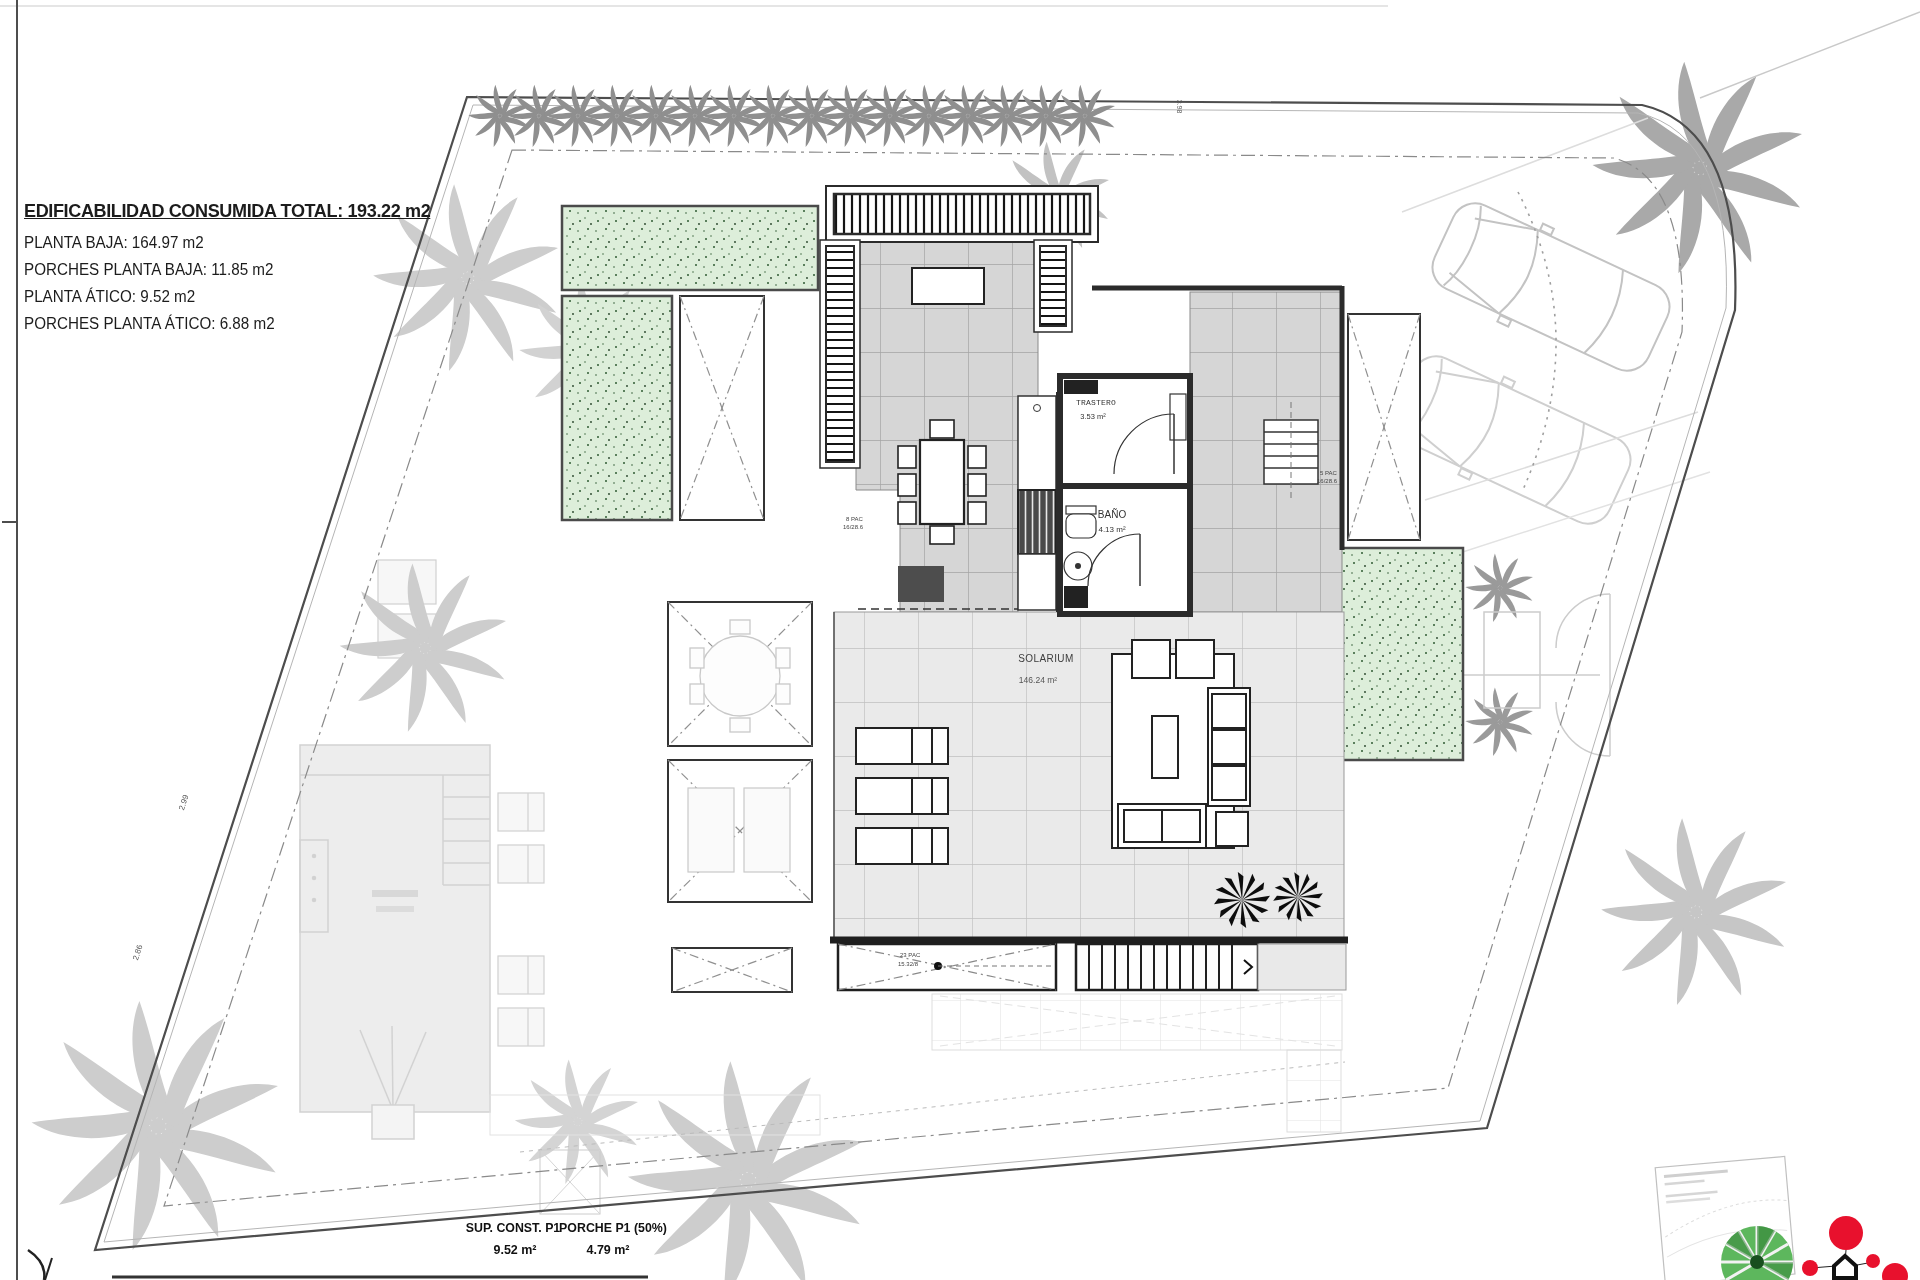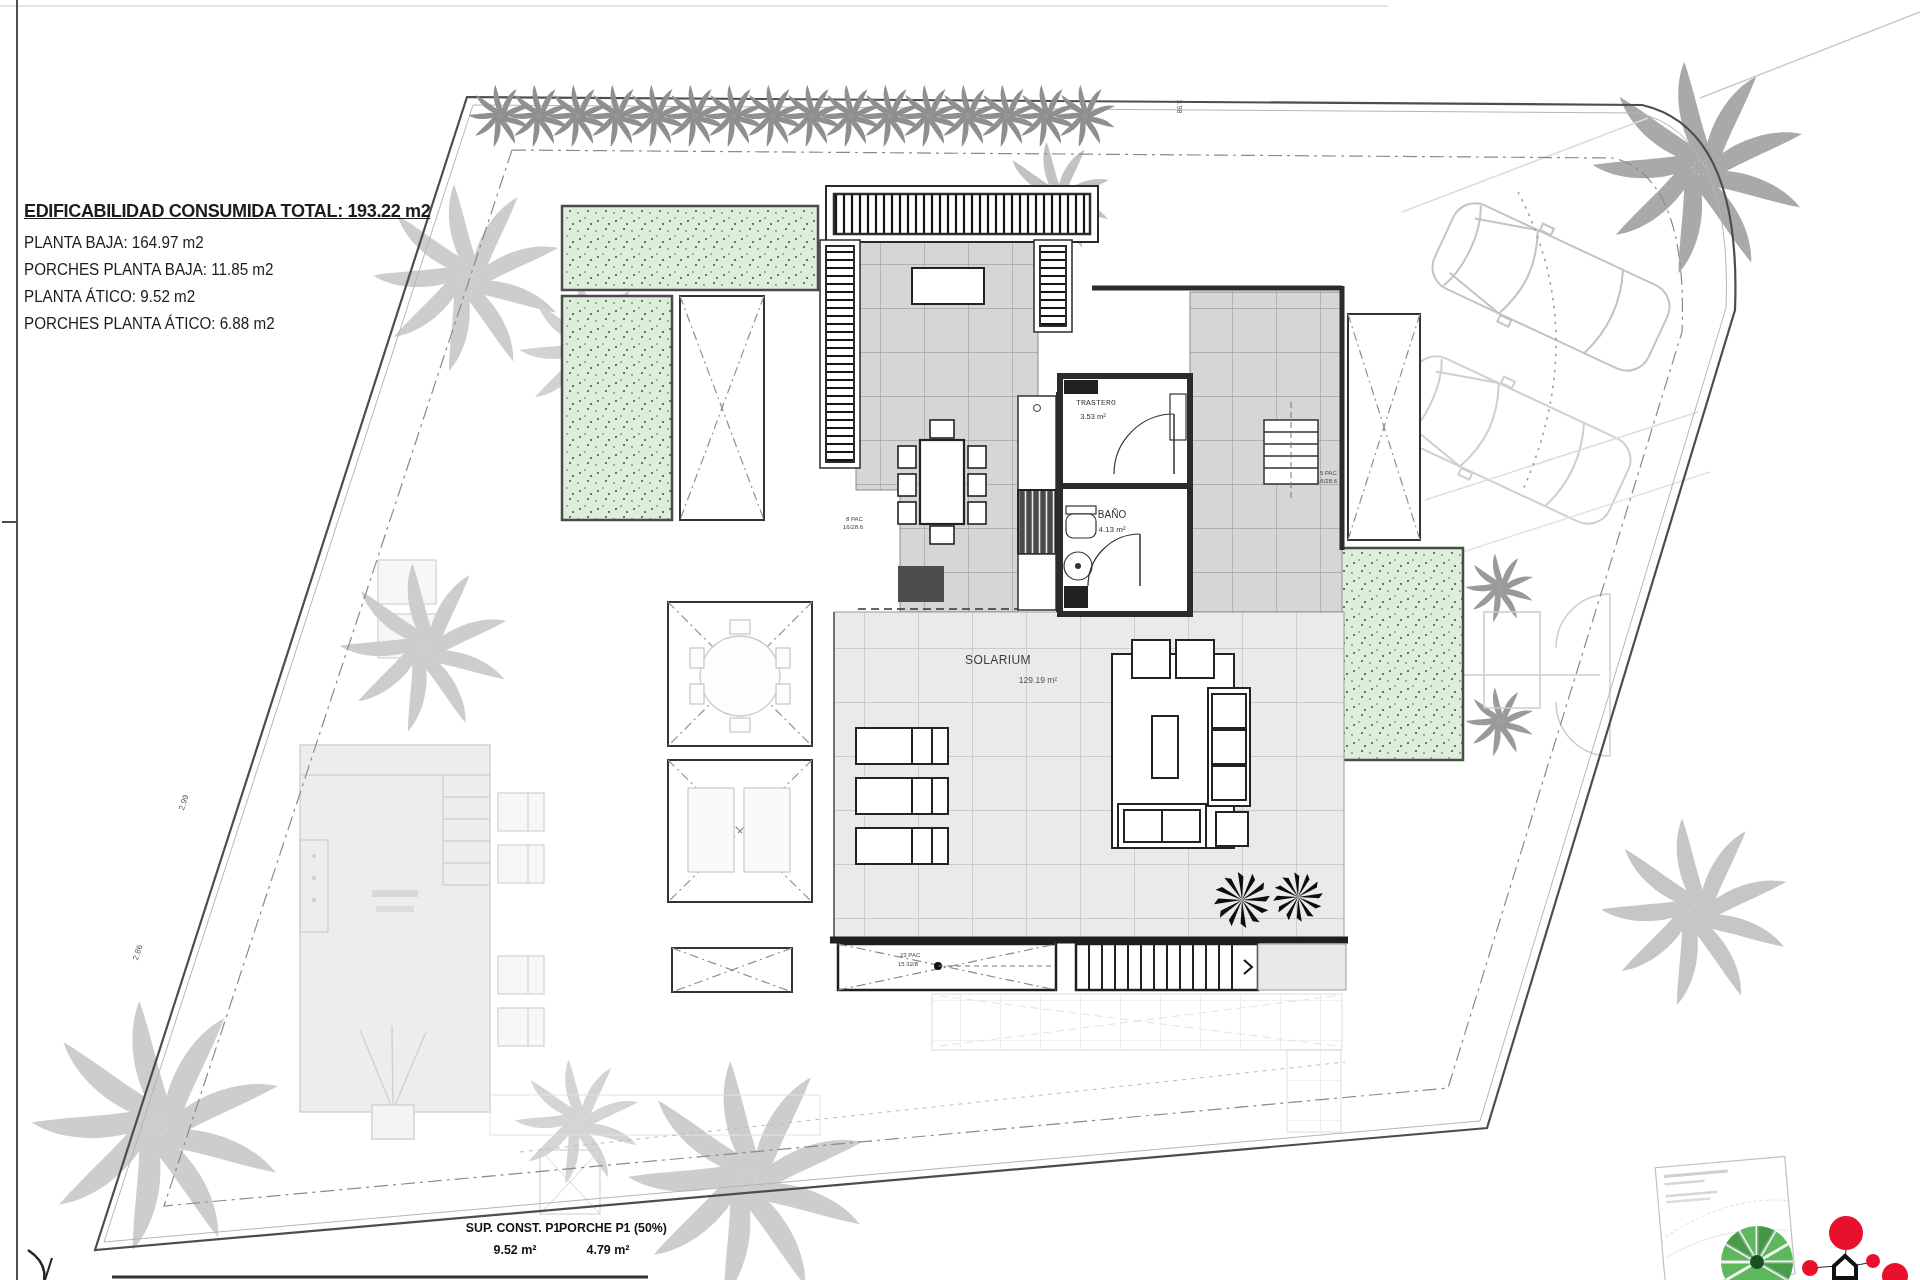--- a/index.html
+++ b/index.html
@@ -10,21 +10,21 @@
   
   #title-block{left:24px;top:200px;transform:scaleX(.95);transform-origin:left top;}
   #title-block .tb-total{font-size:19px;font-weight:bold;text-decoration:underline;letter-spacing:-.4px;margin-bottom:7px;white-space:nowrap;}
   #title-block .tb-line{font-size:16px;line-height:27px;white-space:nowrap;}
   
   .room-lbl{position:absolute;text-align:center;color:#333;white-space:nowrap;}
   #lbl-trastero{left:1068px;top:398px;width:56px;font-size:8px;letter-spacing:.2px;font-family:Liberation Mono, monospace;}
   #lbl-trastero-area{left:1068px;top:412px;width:50px;font-size:7.5px;}
   #lbl-bano{left:1090px;top:509px;width:44px;font-size:10px;}
   #lbl-bano-area{left:1088px;top:525px;width:48px;font-size:8px;}
-  #lbl-solarium{left:962px;top:653px;width:72px;font-size:12px;color:#3d3d3d;letter-spacing:.4px;}
+  #lbl-solarium{left:1010px;top:653px;width:72px;font-size:10px;color:#3d3d3d;letter-spacing:.4px;}
   #lbl-solarium-area{left:1004px;top:675px;width:68px;font-size:8.5px;color:#555;}
   
   #watermark{left:792px;top:626px;font-size:27px;letter-spacing:3px;color:#c6c6c6;opacity:.78;white-space:nowrap;}
   
   .sum-lbl{position:absolute;top:1220px;font-size:13px;font-weight:600;color:#111;text-align:center;white-space:nowrap;transform:scaleX(.95);}
   .sum-val{position:absolute;top:1243px;font-size:12.5px;font-weight:600;color:#111;text-align:center;white-space:nowrap;}
   #sum-l1{left:450px;width:126px;} #sum-v1{left:455px;width:120px;}
   #sum-l2{left:548px;width:130px;} #sum-v2{left:548px;width:120px;}
   
   .tl{position:absolute;font-size:8px;color:#555;white-space:nowrap;}
@@ -445,21 +445,21 @@
   <div class="tb-line">PORCHES PLANTA BAJA: 11.85 m2</div>
   <div class="tb-line">PLANTA ÁTICO: 9.52 m2</div>
   <div class="tb-line">PORCHES PLANTA ÁTICO: 6.88 m2</div>
 </div>
 
 <div class="room-lbl" id="lbl-trastero">TRASTERO</div>
 <div class="room-lbl" id="lbl-trastero-area">3.53 m²</div>
 <div class="room-lbl" id="lbl-bano">BAÑO</div>
 <div class="room-lbl" id="lbl-bano-area">4.13 m²</div>
 <div class="room-lbl" id="lbl-solarium">SOLARIUM</div>
-<div class="room-lbl" id="lbl-solarium-area">129.19 m²</div>
+<div class="room-lbl" id="lbl-solarium-area">146.24 m²</div>
 
 
 <div class="sum-lbl" id="sum-l1">SUP. CONST. P1</div>
 <div class="sum-val" id="sum-v1">9.52 m²</div>
 <div class="sum-lbl" id="sum-l2">PORCHE P1 (50%)</div>
 <div class="sum-val" id="sum-v2">4.79 m²</div>
 
 <span class="tl" style="left:176px;top:798px;transform:rotate(-72deg);">2.99</span>
 <span class="tl" style="left:130px;top:948px;transform:rotate(-72deg);">2.86</span>
 <span class="tl" style="left:1173px;top:103px;transform:rotate(90deg);font-size:7px;">3.98</span>

